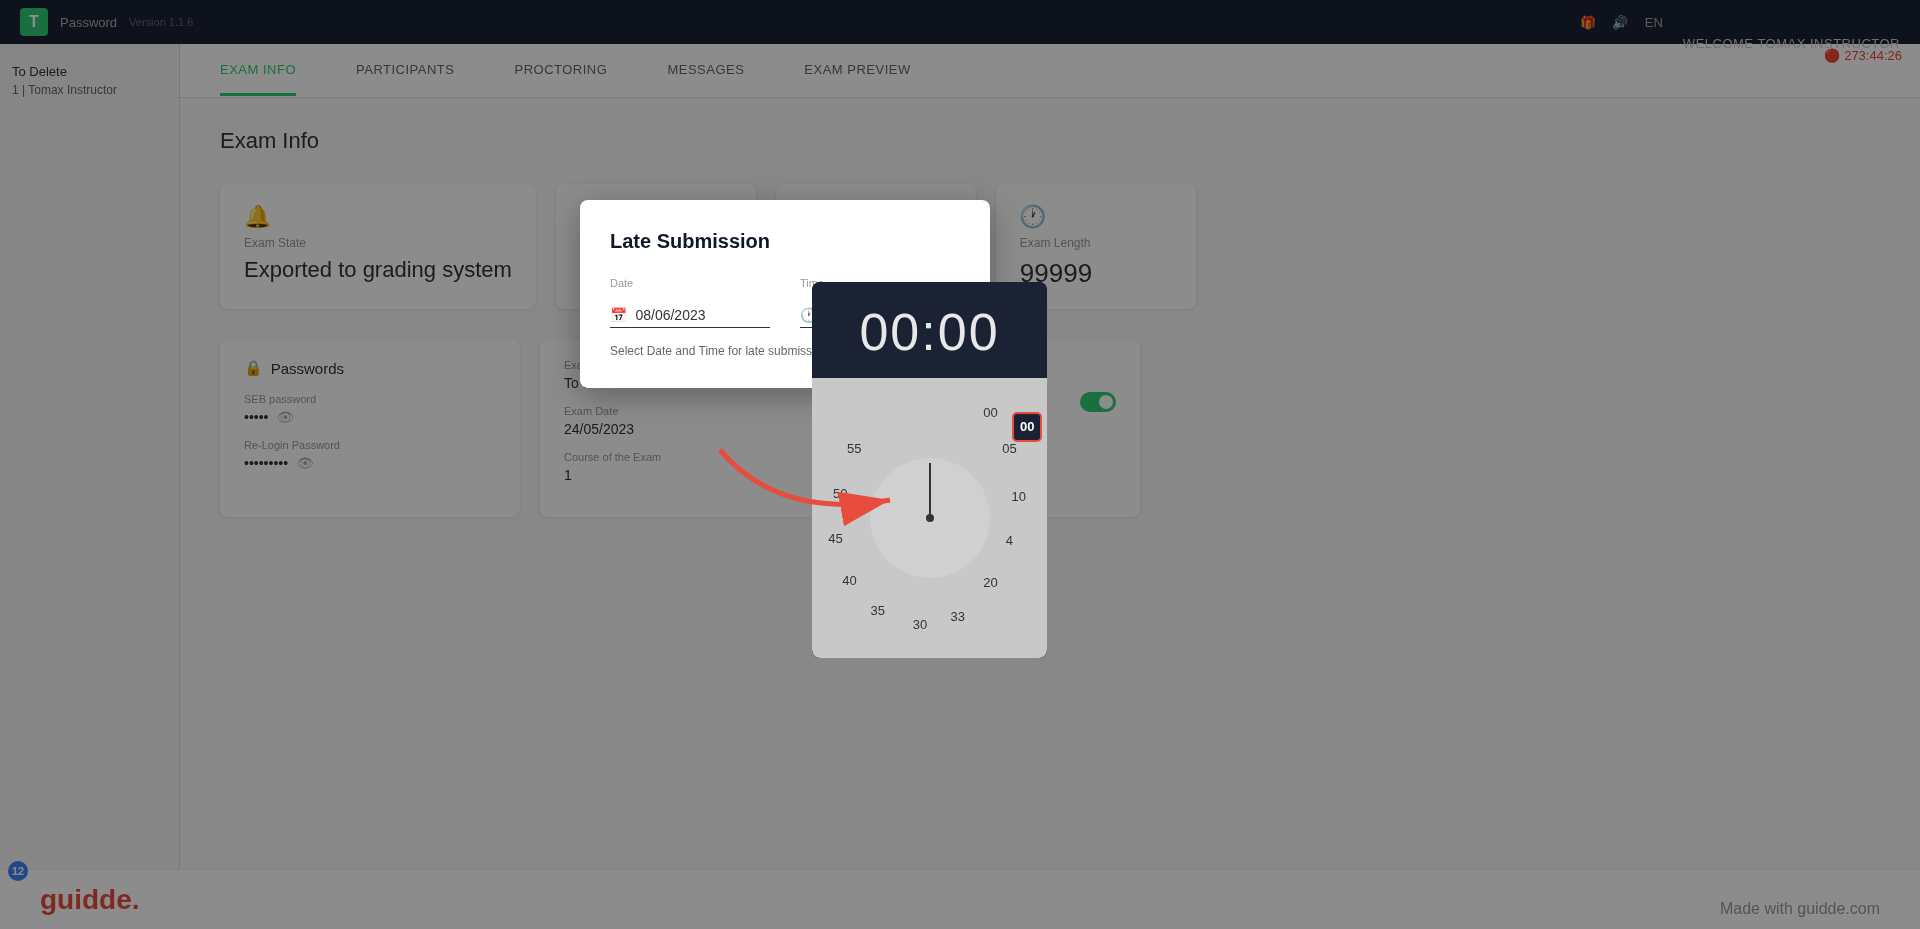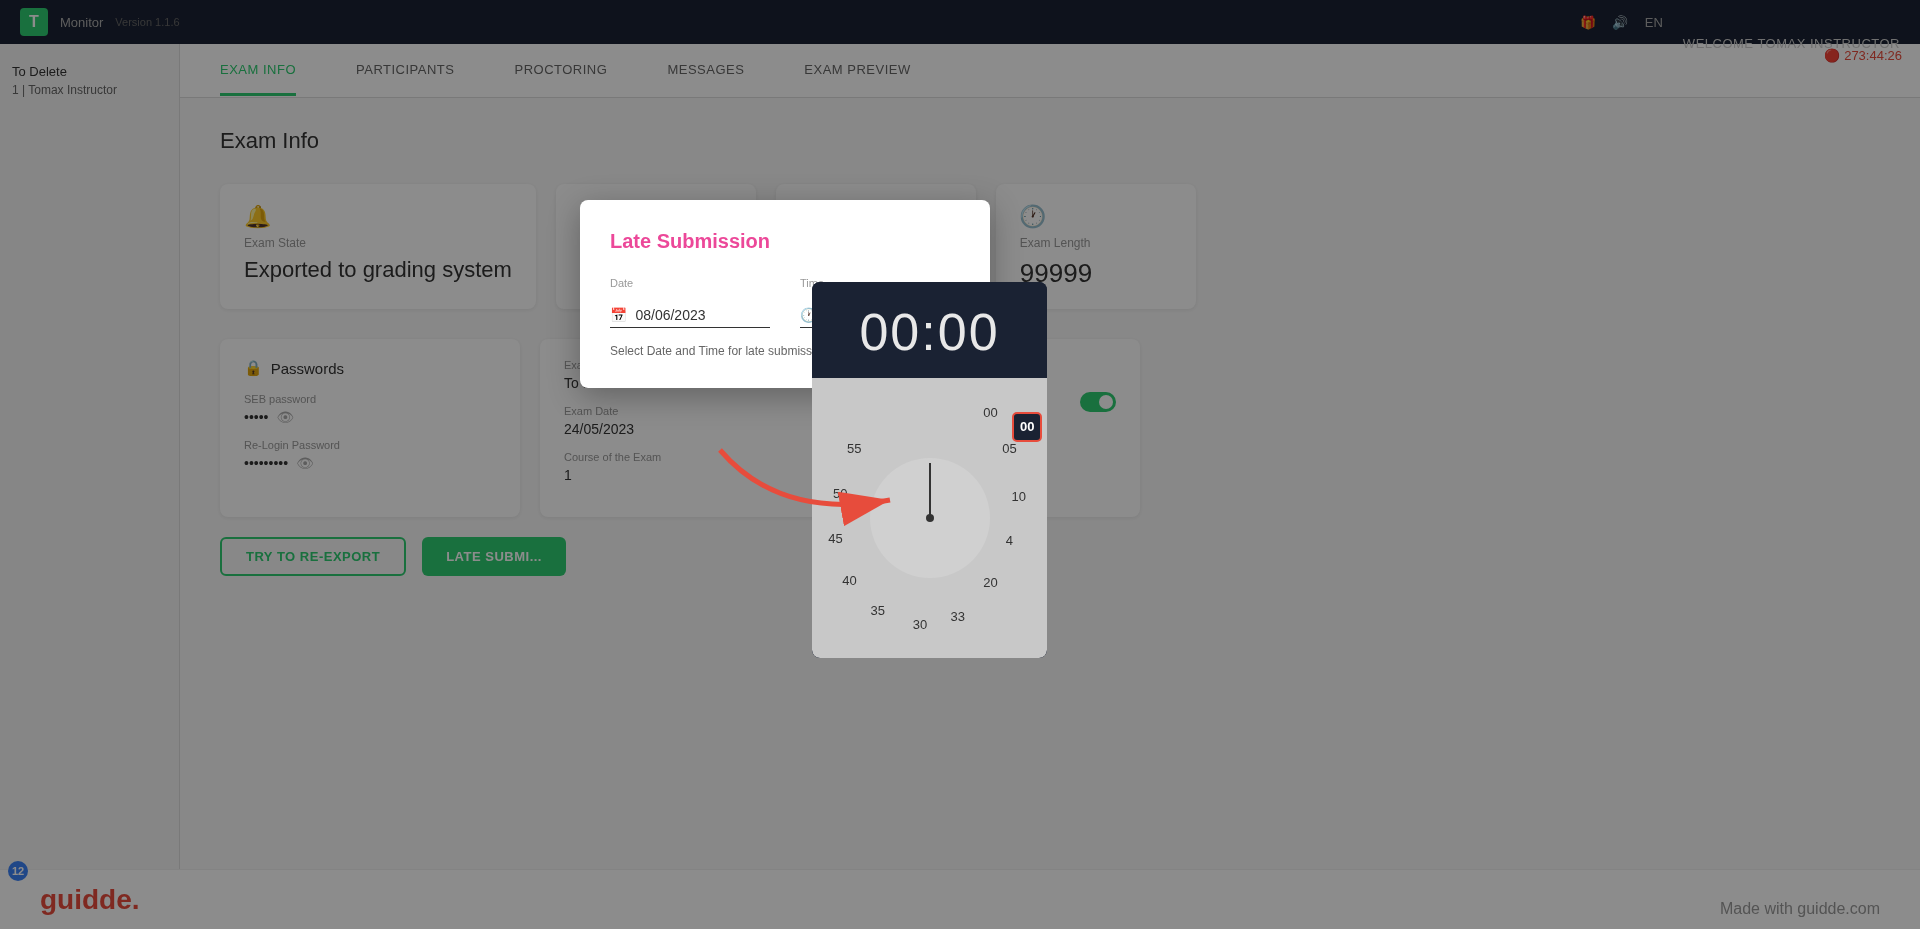--- a/index.html
+++ b/index.html
@@ -221,21 +221,21 @@
       position: absolute;
       top: 200px;
       left: 580px;
       width: 410px;
       background: white;
       border-radius: 8px;
       padding: 30px;
       z-index: 200;
       box-shadow: 0 8px 32px rgba(0,0,0,0.3);
     }
-    .modal-title { font-size: 20px; color: #ec4899; font-weight: 600; margin-bottom: 24px; }
+    .modal-title { font-size: 20px; color: #0f172a; font-weight: 600; margin-bottom: 24px; }
     .modal-fields { display: flex; gap: 30px; margin-bottom: 16px; }
     .modal-field { flex: 1; }
     .modal-field-label { font-size: 11px; color: #999; margin-bottom: 18px; }
     .modal-field-value { font-size: 14px; color: #333; display: flex; align-items: center; gap: 8px; }
     .modal-hint { font-size: 12px; color: #666; margin-top: 12px; }
 
     
     .clock-popup {
       position: absolute;
       top: 282px;
@@ -331,21 +331,21 @@
       font-weight: bold;
       z-index: 20;
     }
   </style>
 </head>
 <body>
 
 <div class="top-nav">
   <div class="top-nav-left">
     <div class="top-nav-logo">T</div>
-    <span class="top-nav-title">Monitor</span>
+    <span class="top-nav-title">Password</span>
     <span class="top-nav-version">Version 1.1.6</span>
   </div>
   <div class="top-nav-right">
     <div class="top-nav-icons">
       <span>🎁</span>
       <span>🔊</span>
       <span>EN</span>
     </div>
     <span class="welcome-text">WELCOME TOMAX INSTRUCTOR</span>
   </div>
@@ -439,24 +439,20 @@
 
     <div class="settings-card">
       <div class="settings-title">Settings</div>
       <div class="settings-row">
         <span class="settings-label">Calculator</span>
         <div class="toggle-on"></div>
       </div>
     </div>
   </div>
 
-  <div class="action-row">
-    <button class="btn-outline">TRY TO RE-EXPORT</button>
-    <button class="btn-solid">LATE SUBMI...</button>
-  </div>
 </div>
 
 <div class="overlay"></div>
 
 <div class="modal">
   <div class="modal-title">Late Submission</div>
   <div class="modal-fields">
     <div class="modal-field">
       <div class="modal-field-label">Date</div>
       <div class="modal-field-value">

